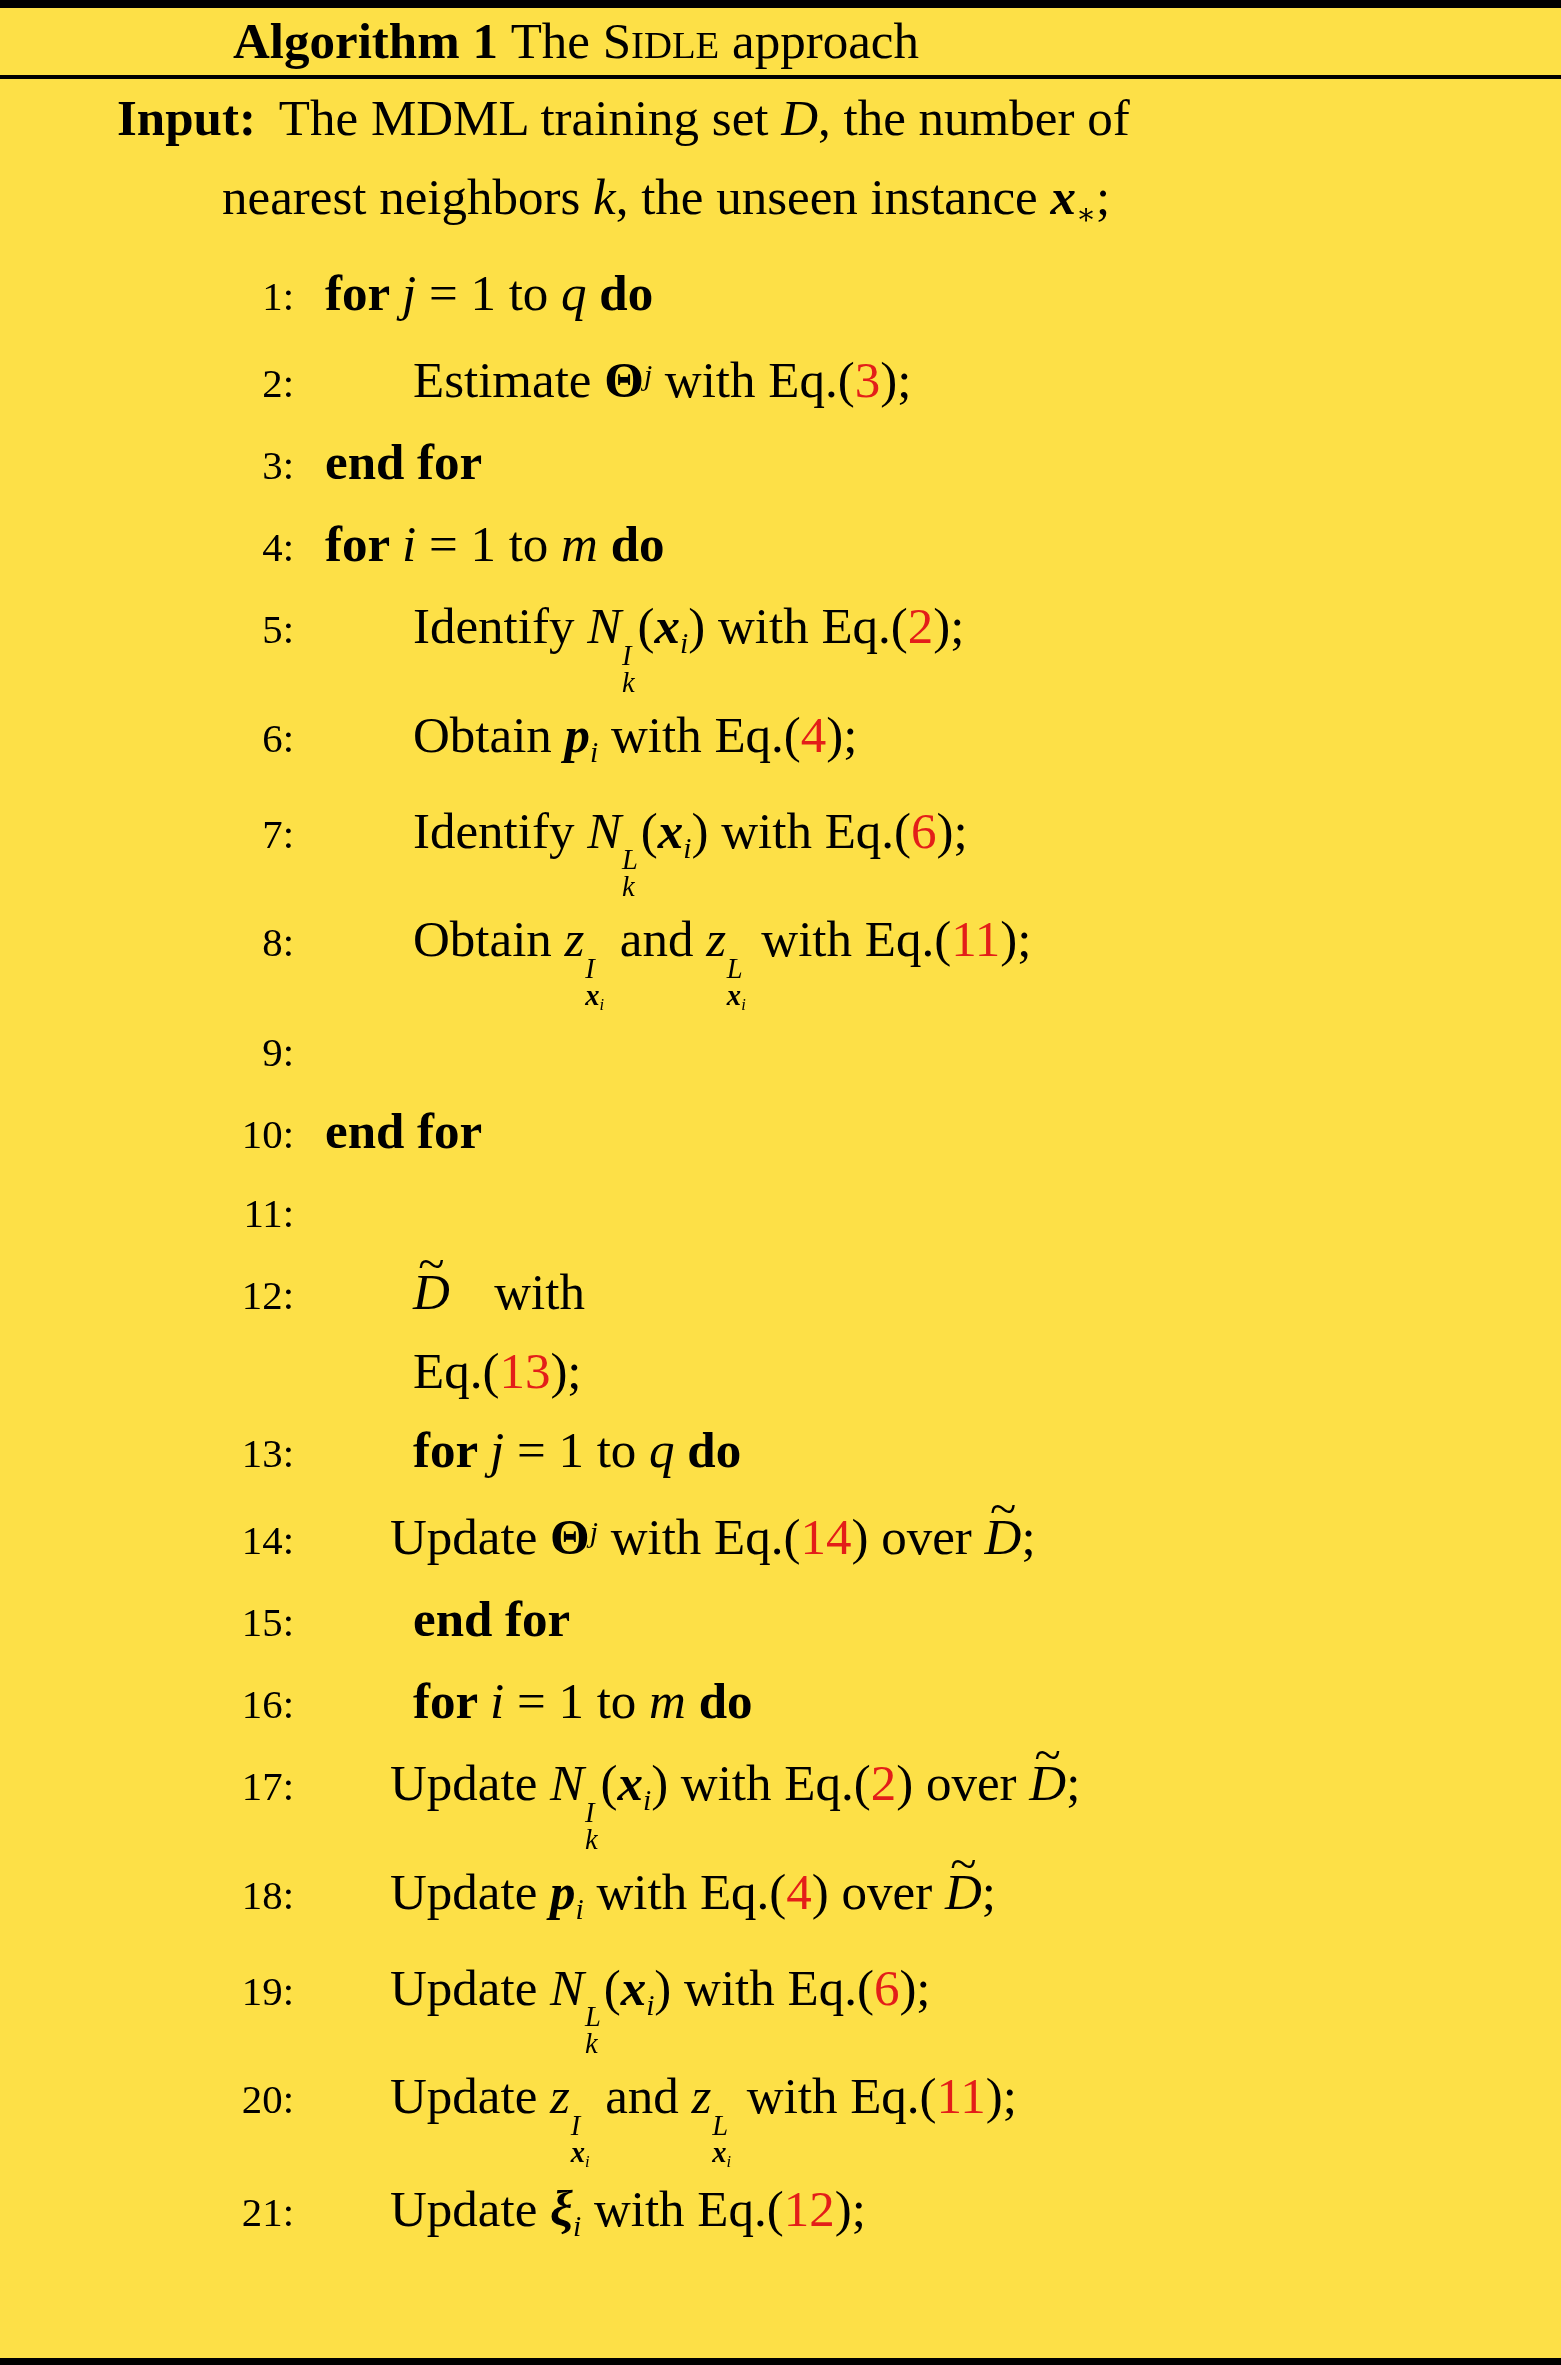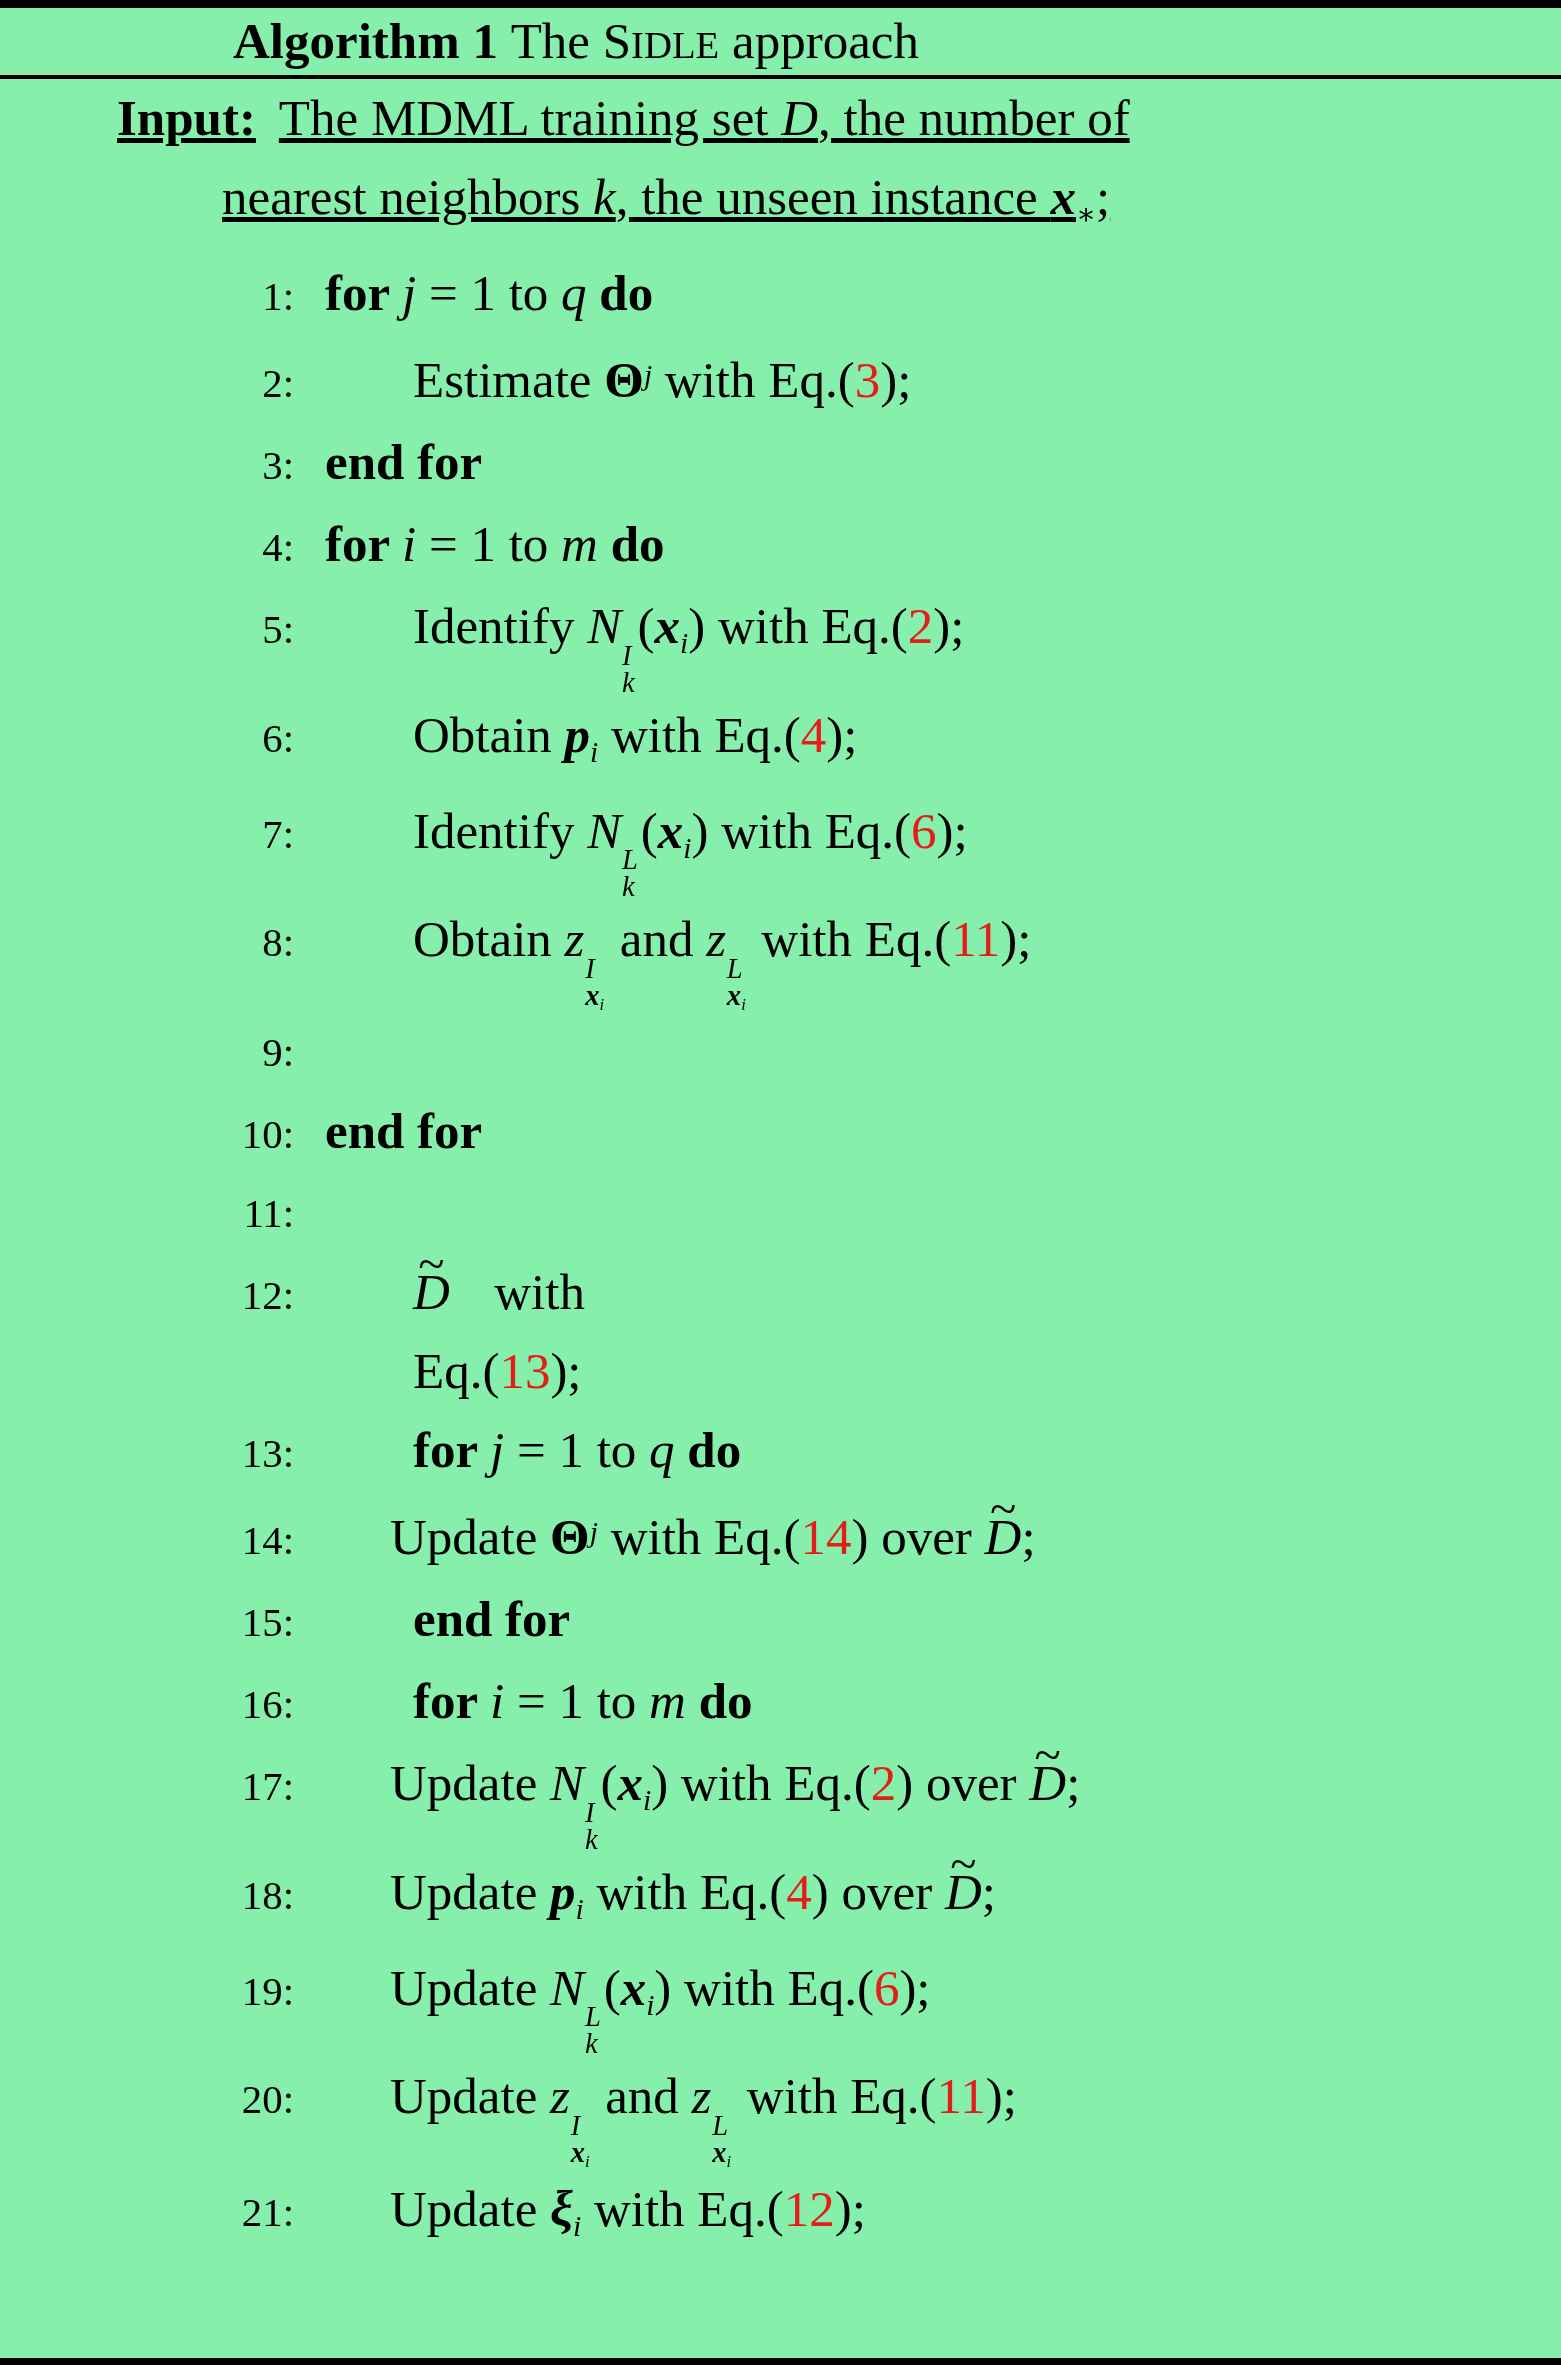--- a/index.html
+++ b/index.html
@@ -1,32 +1,32 @@
 <!DOCTYPE html>
 <html style="--eqred: #e31e19;font-size:12.4px"><head>
 <meta charset="utf-8">
 <style>
   html,body{margin:0;padding:0;background:#fff;}
-  .page{position:relative;width:1562px;height:2366px;background:#86efac;color:#000;
+  .page{position:relative;width:1562px;height:2366px;background:#fde047;color:#000;
         font-family:"Liberation Serif","DejaVu Serif",serif;overflow:hidden;}
   .rule{position:absolute;left:0;right:0;background:#000;}
   .rule.top{top:0;height:7.8px;}
   .rule.mid{top:75px;height:3.9px;}
   .rule.bottom{top:2358px;height:7.8px;}
   .caption{position:absolute;top:7.8px;left:0;right:0;height:67px;line-height:67px;
            padding-left:233px;font-size:51px;white-space:nowrap;}
   .body{position:absolute;top:79px;left:117px;width:1334px;font-size:51px;}
   .line{line-height:79px;}
   .numline{display:flex;align-items:baseline;}
   .num{flex:0 0 177px;text-align:right;font-size:0.8em;}
   .txt{flex:1 1 auto;}
   .ind0{margin-left:31px;}
   .ind1{margin-left:119px;}
   .ind2{margin-left:96px;}
-  .io{padding-left:105px;text-indent:-105px;text-decoration:underline;}
+  .io{padding-left:105px;text-indent:-105px;}
   .s-r{}
   .s-b{font-weight:bold;}
   .s-i{font-style:italic;}
   .s-bi{font-weight:bold;font-style:italic;}
   .s-cal{font-style:italic;}
   .s-red{color:var(--eqred,#e31e19);}
   .s-sc{font-size:0.76em;}
   .s-sub{font-size:0.58em;vertical-align:-0.33em;}
   .s-sup{font-size:0.58em;vertical-align:0.42em;}
   .s-wide{word-spacing:0.62em;}

